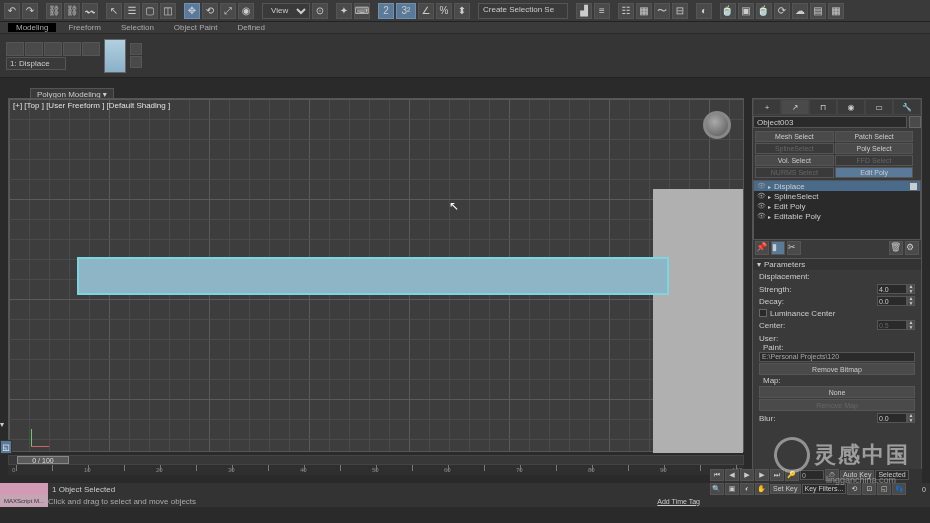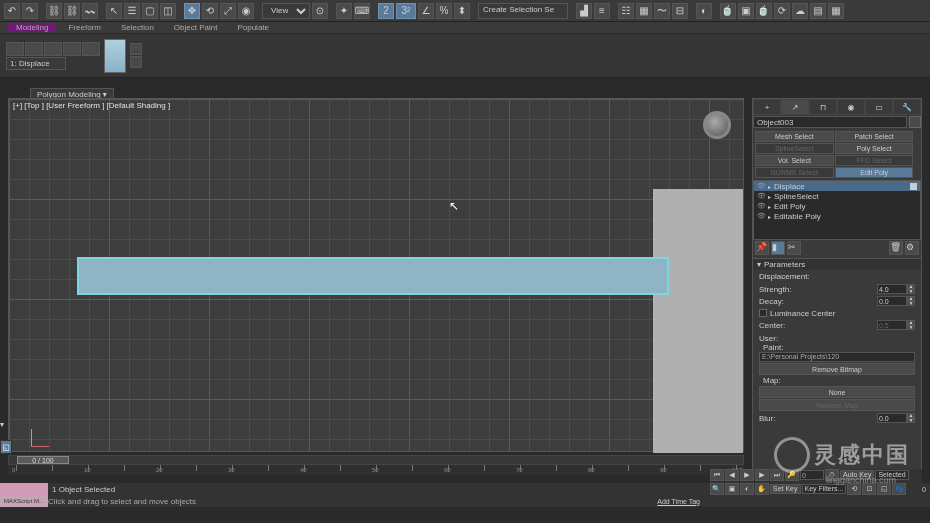--- a/index.html
+++ b/index.html
@@ -8,21 +8,21 @@
   
   .toolbar-main { height: 22px; background: #3a3a3a; display: flex; align-items: center; gap: 2px; padding: 0 4px; border-bottom: 1px solid #222; }
   .tb-btn { width: 16px; height: 16px; background: #4a4a4a; border: 1px solid #555; display: inline-flex; align-items: center; justify-content: center; font-size: 10px; color: #ccc; cursor: pointer; }
   .tb-btn.active { background: #5a7a9a; border-color: #7090b0; }
   .tb-sep { width: 4px; height: 16px; }
   .tb-dropdown { background: #3a3a3a; border: 1px solid #555; color: #ccc; font-size: 8px; padding: 1px 4px; height: 16px; min-width: 90px; }
 
   
   .ribbon-tabs { height: 12px; background: #3a3a3a; display: flex; gap: 4px; padding: 0 8px; border-bottom: 1px solid #2a2a2a; font-size: 8px; color: #aaa; align-items: center; }
   .ribbon-tab { padding: 0 8px; cursor: pointer; }
-  .ribbon-tab.active { background: #701a75; }
+  .ribbon-tab.active { background: #000000; }
 
   
   .ribbon { height: 44px; background: #353535; display: flex; align-items: center; padding: 2px 6px; border-bottom: 1px solid #222; gap: 4px; }
   .rib-btn { width: 18px; height: 14px; background: #4a4a4a; border: 1px solid #555; }
   .rib-name { background: #3a3a3a; border: 1px solid #555; color: #ccc; font-size: 8px; padding: 1px 3px; width: 60px; height: 13px; }
   .rib-preview { width: 22px; height: 34px; background: linear-gradient(#b0d0e0, #8ab0c8); border: 1px solid #666; }
   .poly-label { font-size: 8px; color: #ccc; padding: 1px 6px; background: #3a3a3a; border: 1px solid #555; position: absolute; top: 88px; left: 30px; }
 
   
   .viewport-wrap { position: absolute; top: 98px; left: 8px; width: 736px; height: 354px; background: #2f2f2f; border: 1px solid #555; }
@@ -163,21 +163,21 @@
   <div class="tb-btn">☁</div>
   <div class="tb-btn">▤</div>
   <div class="tb-btn">▦</div>
 </div>
 
 <div class="ribbon-tabs">
   <div class="ribbon-tab active">Modeling</div>
   <div class="ribbon-tab">Freeform</div>
   <div class="ribbon-tab">Selection</div>
   <div class="ribbon-tab">Object Paint</div>
-  <div class="ribbon-tab">Populate</div>
+  <div class="ribbon-tab">Defined</div>
 </div>
 
 <div class="ribbon">
   <div style="display:flex;flex-direction:column;gap:1px">
     <div style="display:flex;gap:1px">
       <div class="rib-btn"></div>
       <div class="rib-btn"></div>
       <div class="rib-btn"></div>
       <div class="rib-btn"></div>
       <div class="rib-btn"></div>

